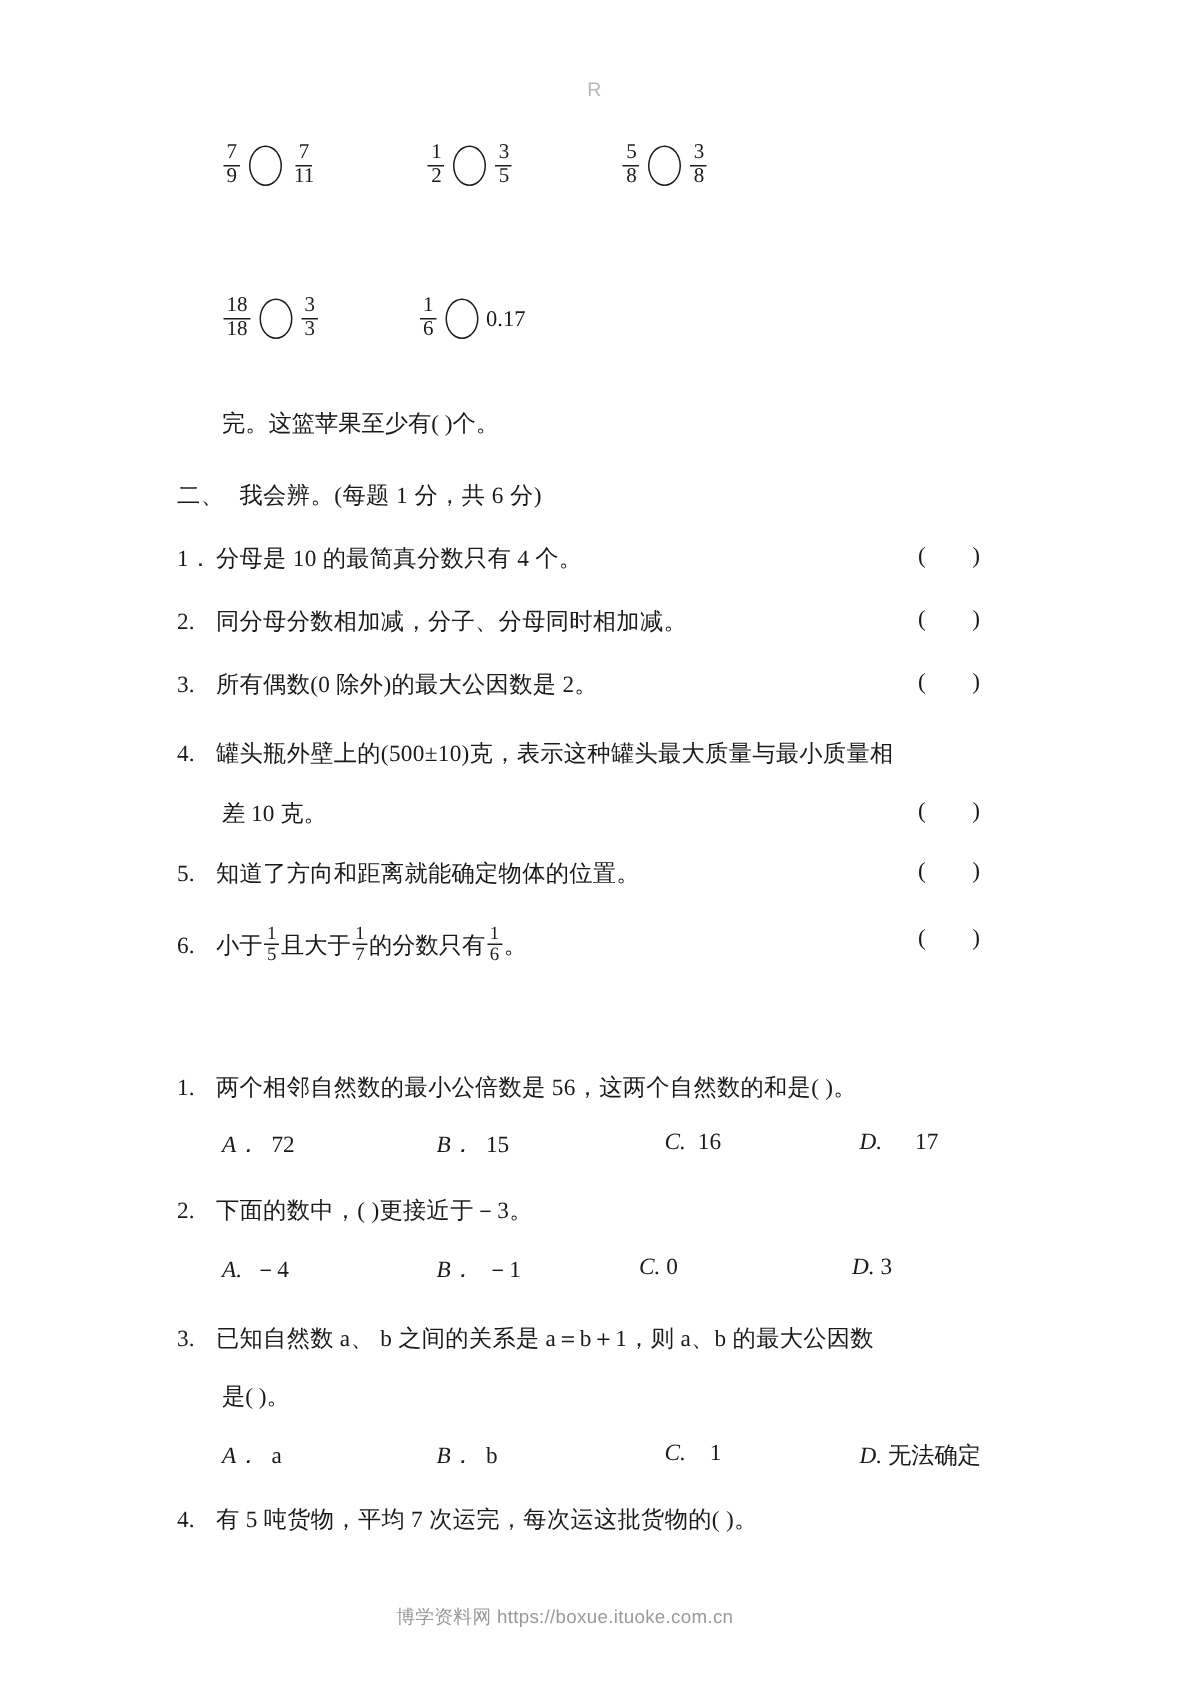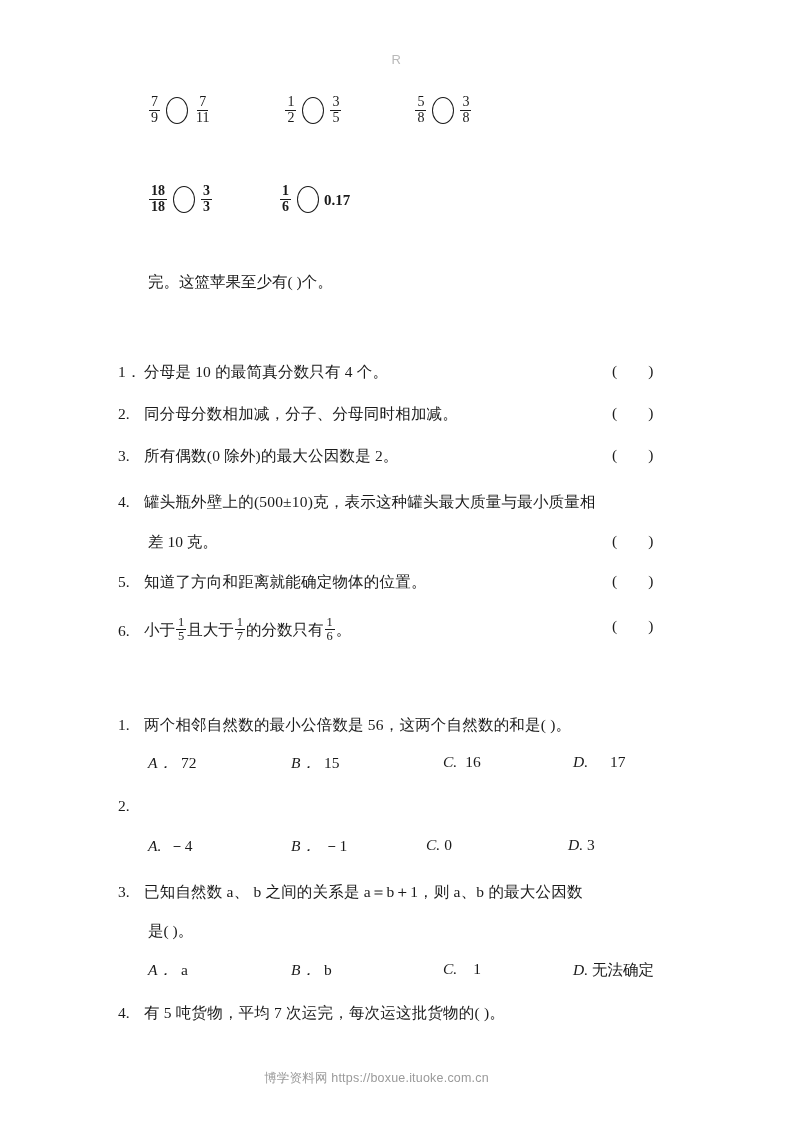--- a/index.html
+++ b/index.html
@@ -194,21 +194,21 @@
         <span class="den">8</span>
       </span>
       <span class="cmp-circle"></span>
       <span class="frac">
         <span class="num">3</span>
         <span class="den">8</span>
       </span>
     </span>
   </div>
 
-  <div class="frow" style="left:148px; top:185px;font-weight:bold;">
+  <div class="frow" style="left:148px; top:198px;">
 
     <span class="fgroup">
       <span class="frac">
         <span class="num">18</span>
         <span class="den">18</span>
       </span>
       <span class="cmp-circle"></span>
       <span class="frac">
         <span class="num">3</span>
         <span class="den">3</span>
@@ -220,20 +220,23 @@
         <span class="num">1</span>
         <span class="den">6</span>
       </span>
       <span class="cmp-circle"></span>
       <span style="font-size:15px;">0.17</span>
     </span>
   </div>
 
   <div class="indent-text cn" style="left:148px; top:272px;">完。这篮苹果至少有(        )个。</div>
 
+  <div class="sect cn" style="left:118px; top:320px;">
+    <span class="sect-no">二、</span><span>我会辨。(每题 1 分，共 6 分)</span>
+  </div>
 
   <div class="qrow" style="left:118px; top:362px;">
     <span class="qnum" style="width:26px;">1．</span>
     <span class="qtext cn">分母是 10 的最简真分数只有 4 个。</span>
   </div>
   <div class="judge-paren" style="left:612px; top:362px;">(        )</div>
 
   <div class="qrow" style="left:118px; top:404px;">
     <span class="qnum" style="width:26px;">2.</span>
     <span class="qtext cn">同分母分数相加减，分子、分母同时相加减。</span>
@@ -299,20 +302,21 @@
       <span class="opt-val" style="">16</span>
     </span>
     <span class="opt" style="left:425px;">
       <span class="opt-letter">D.</span>
       <span class="opt-val" style="margin-left:20px;">17</span>
     </span>
   </div>
 
   <div class="qrow" style="left:118px; top:797px;">
     <span class="qnum" style="width:26px;">2.</span>
+    <span class="qtext cn">下面的数中，(        )更接近于－3。</span>
   </div>
   <div class="optrow" style="left:148px; top:836px;">
     <span class="opt" style="left:0px;">
       <span class="opt-letter">A.</span>
       <span class="opt-val">－4</span>
     </span>
     <span class="opt" style="left:143px;">
       <span class="opt-letter">B．</span>
       <span class="opt-val">－1</span>
     </span>

